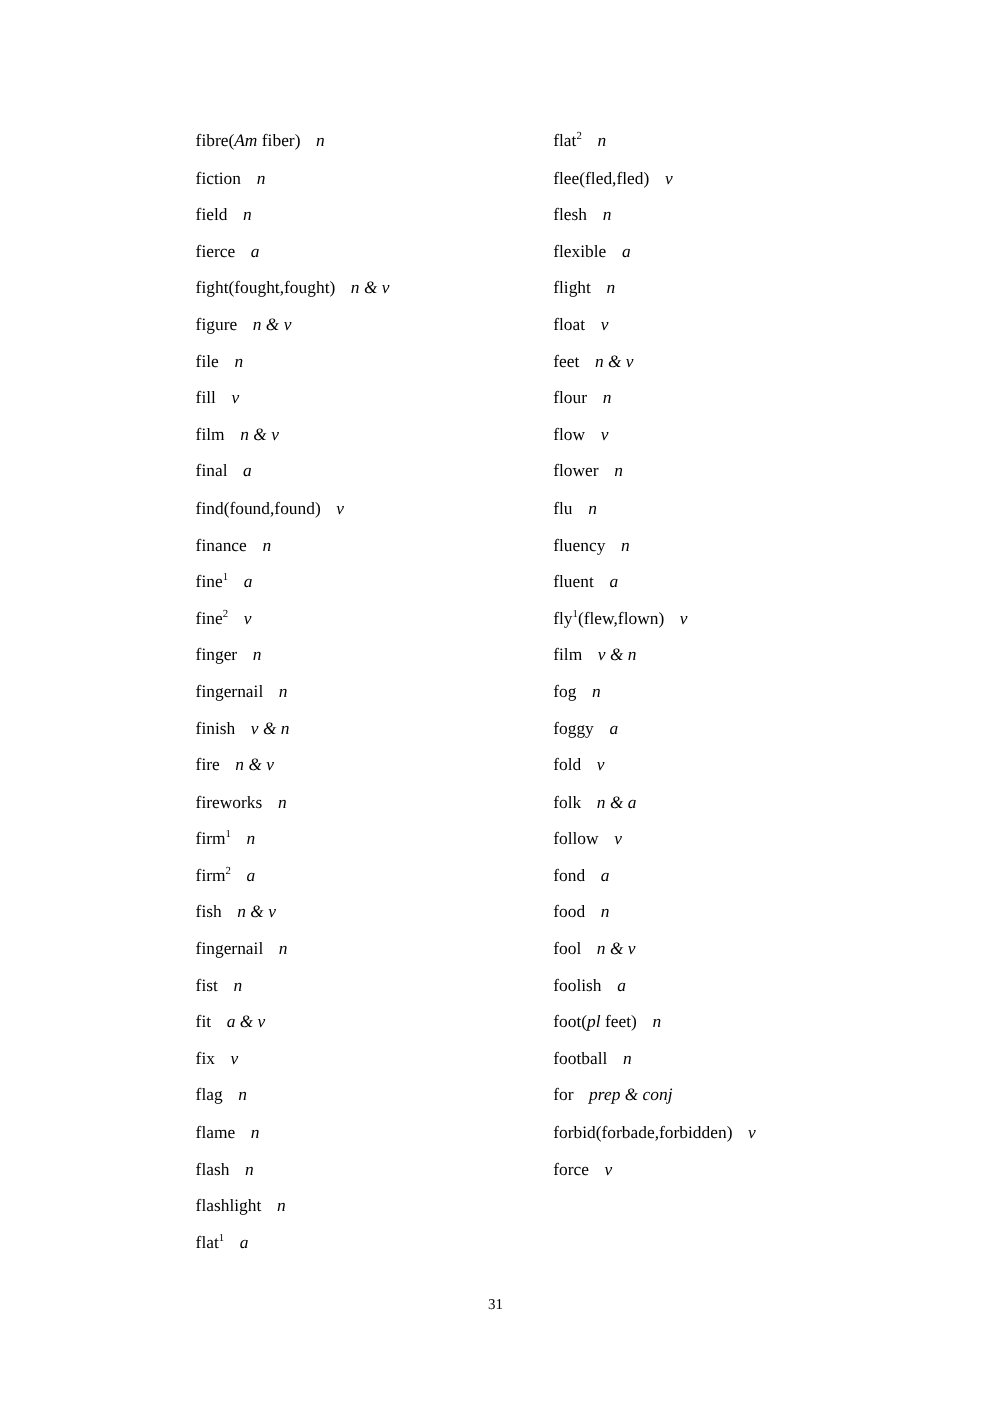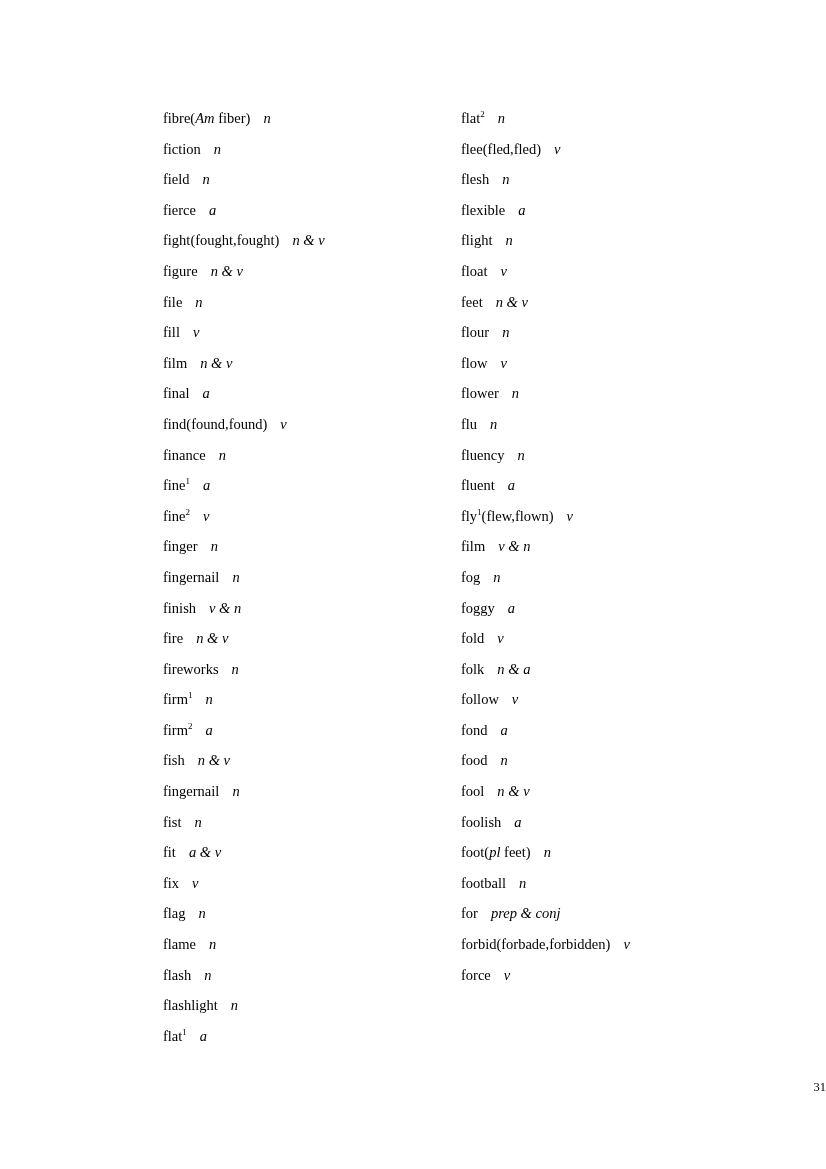--- a/index.html
+++ b/index.html
@@ -36,21 +36,21 @@
   .it { font-style: italic; }
   .pos {
     font-style: italic;
     margin-left: 13px;
   }
   .page-number {
     position: absolute;
     top: 1080px;
     left: 0;
     width: 100%;
-    text-align: right;
+    text-align: center;
     font-size: 12.5px;
     line-height: 15px;
   }
 </style>
 </head>
 <body>
 
 <div class="page">
   <div class="column column-left">
       <div class="entry"><span><span>fibre(</span><span class="it">Am</span><span> fiber)</span></span><span class="pos">n</span></div>

